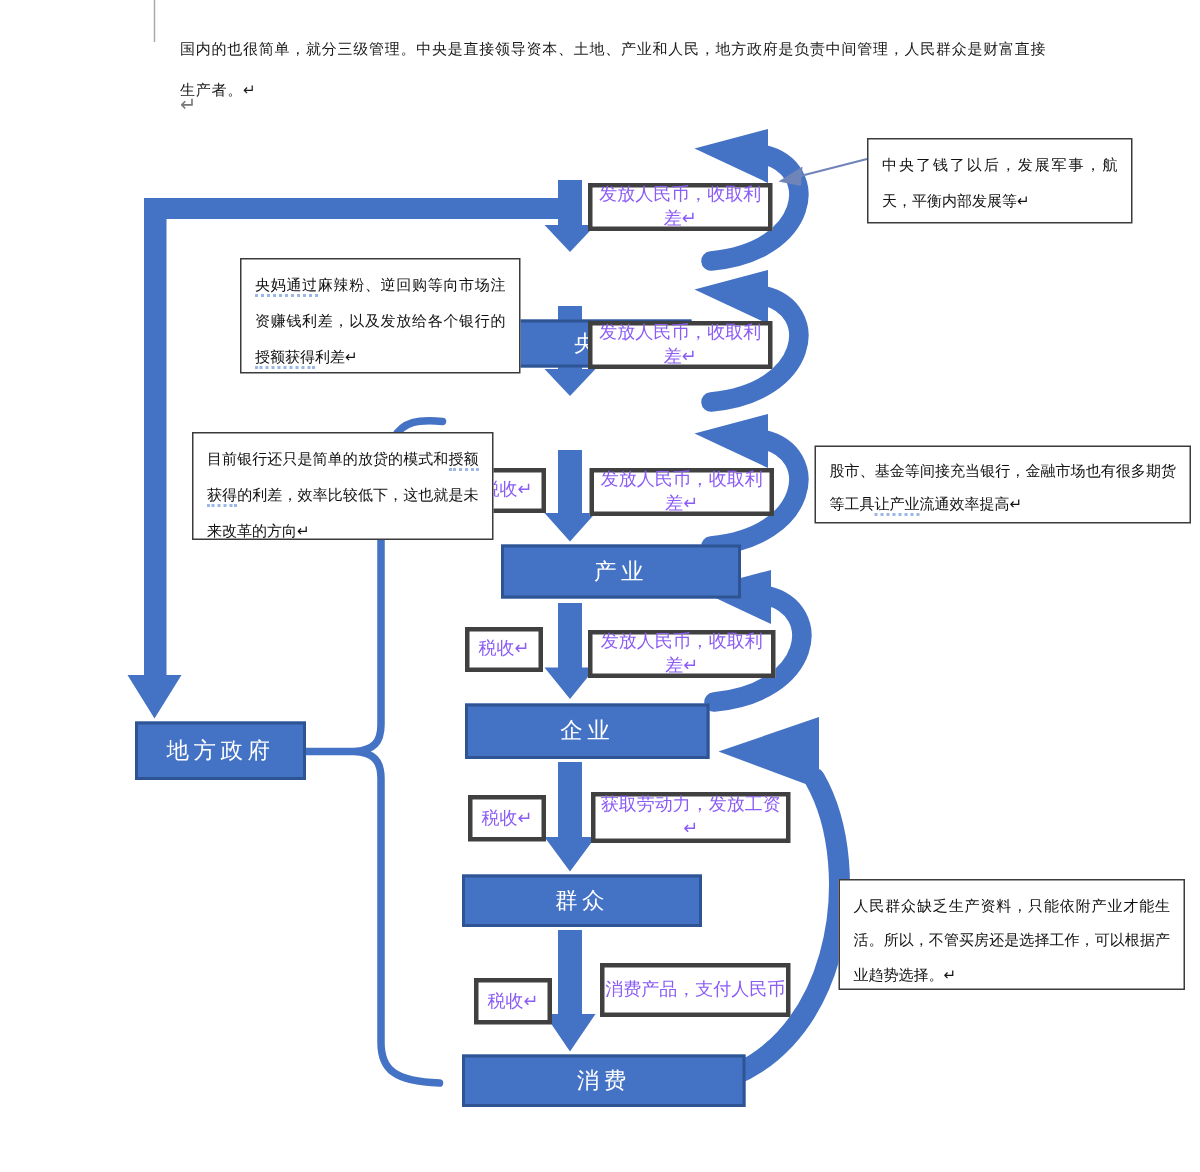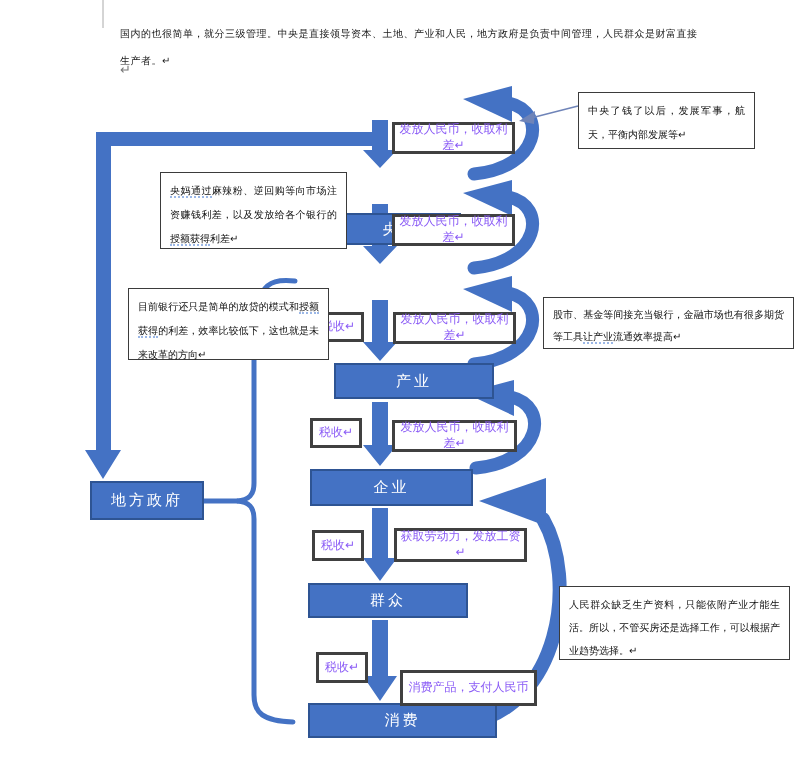--- a/index.html
+++ b/index.html
@@ -78,21 +78,21 @@
 
   <div class="elabel" style="left:392px;top:122px;width:123px;height:32px;">发放人民币，收取利差↵</div>
   <div class="elabel" style="left:392px;top:214px;width:123px;height:32px;">发放人民币，收取利差↵</div>
   <div class="elabel" style="left:312px;top:312px;width:52px;height:30px;">税收↵</div>
   <div class="elabel" style="left:393px;top:312px;width:123px;height:32px;">发放人民币，收取利差↵</div>
   <div class="elabel" style="left:310px;top:418px;width:52px;height:30px;">税收↵</div>
   <div class="elabel" style="left:392px;top:420px;width:125px;height:32px;">发放人民币，收取利差↵</div>
   <div class="elabel" style="left:312px;top:530px;width:52px;height:31px;">税收↵</div>
   <div class="elabel" style="left:394px;top:528px;width:133px;height:34px;">获取劳动力，发放工资↵</div>
   <div class="elabel" style="left:316px;top:652px;width:52px;height:31px;">税收↵</div>
-  <div class="elabel" style="left:400px;top:642px;width:137px;height:36px;margin-top:28px;">消费产品，支付人民币</div>
+  <div class="elabel" style="left:400px;top:642px;width:127px;height:36px;">消费产品，支付人民币</div>
 
   <div class="note" style="left:578px;top:92px;width:177px;height:57px;line-height:24px;">中央了钱了以后，发展军事，航天，平衡内部发展等↵</div>
   <div class="note" style="left:160px;top:172px;width:187px;height:77px;line-height:24px;"><span class="sq">央妈通过</span><span>麻辣粉、逆回购等向市场注资赚钱利差，以及发放给各个银行的</span><span class="sq">授额获得</span><span>利差↵</span></div>
   <div class="note" style="left:128px;top:288px;width:201px;height:72px;line-height:24px;"><span>目前银行还只是简单的放贷的模式和</span><span class="sq">授额获得</span><span>的利差，效率比较低下，这也就是未来改革的方向↵</span></div>
   <div class="note" style="left:543px;top:297px;width:251px;height:52px;line-height:22px;"><span>股市、基金等间接充当银行，金融市场也有很多期货等工具</span><span class="sq">让产业</span><span>流通效率提高↵</span></div>
   <div class="note" style="left:559px;top:586px;width:231px;height:74px;">人民群众缺乏生产资料，只能依附产业才能生活。所以，不管买房还是选择工作，可以根据产业趋势选择。↵</div>
 
 </div>
 
 </body></html>

